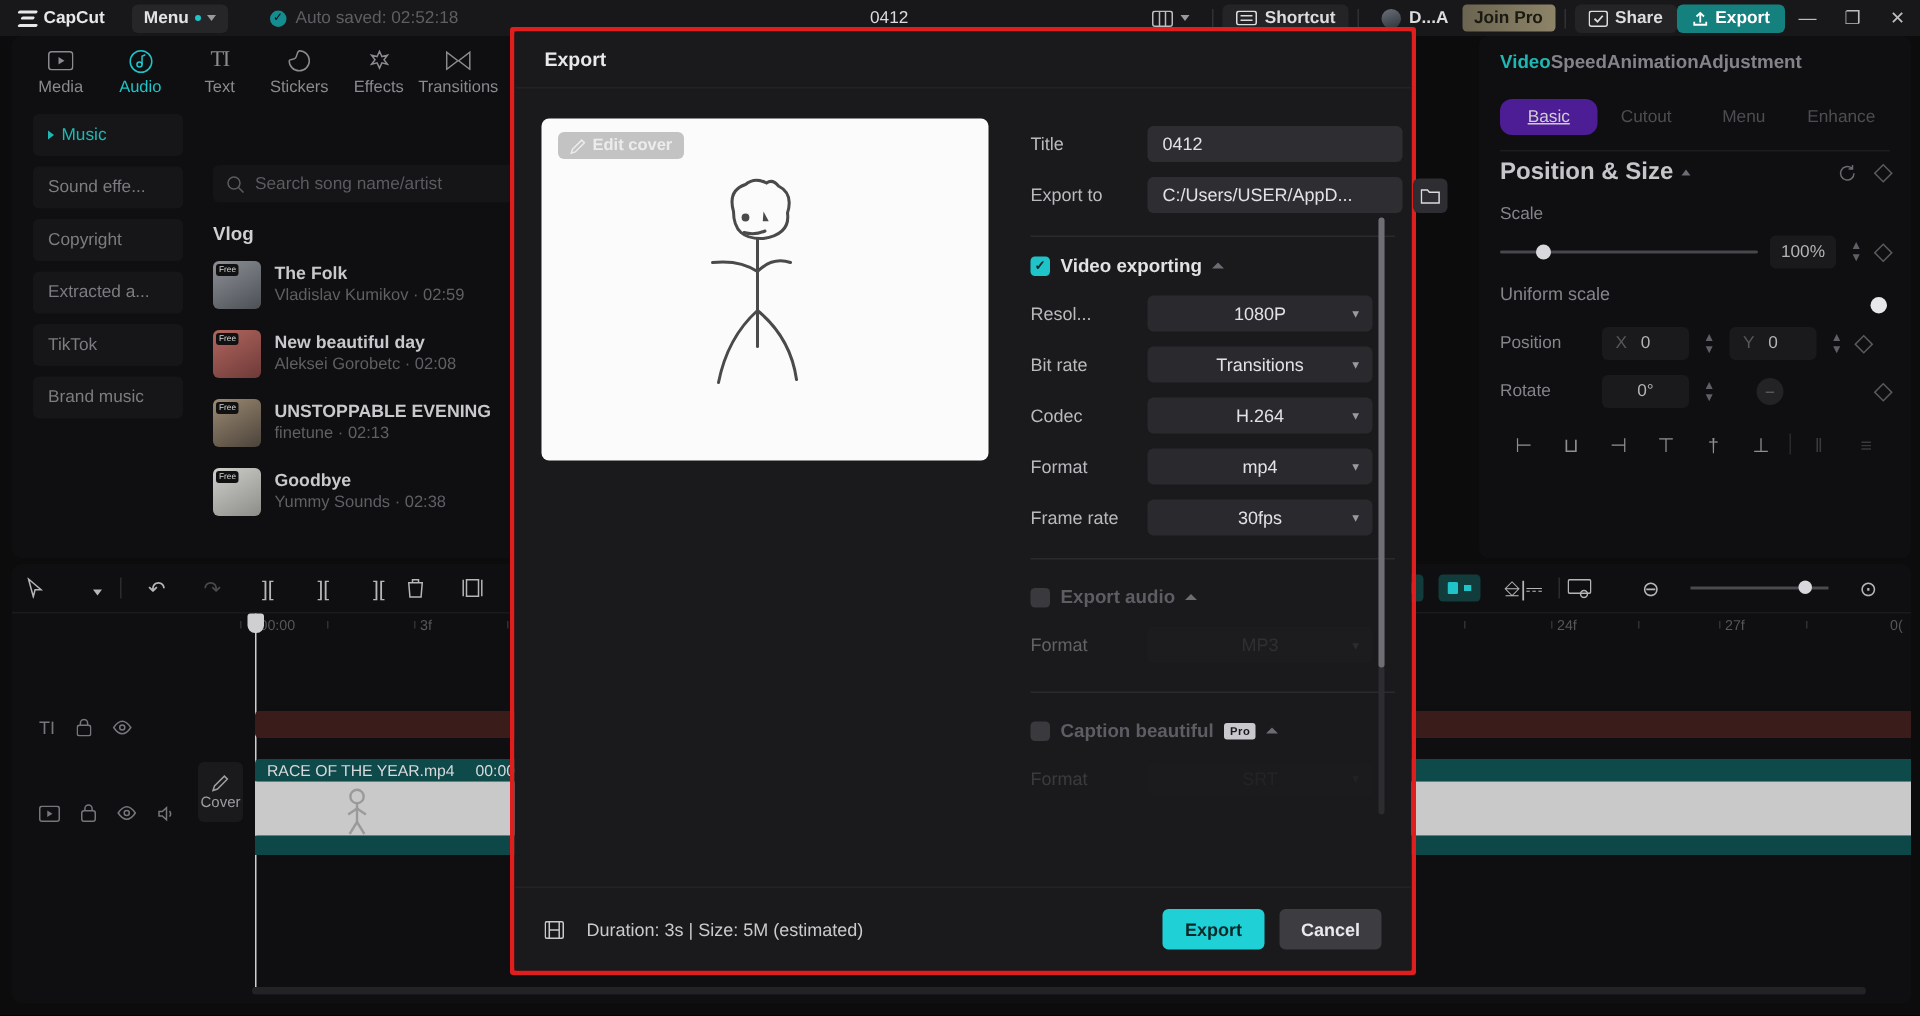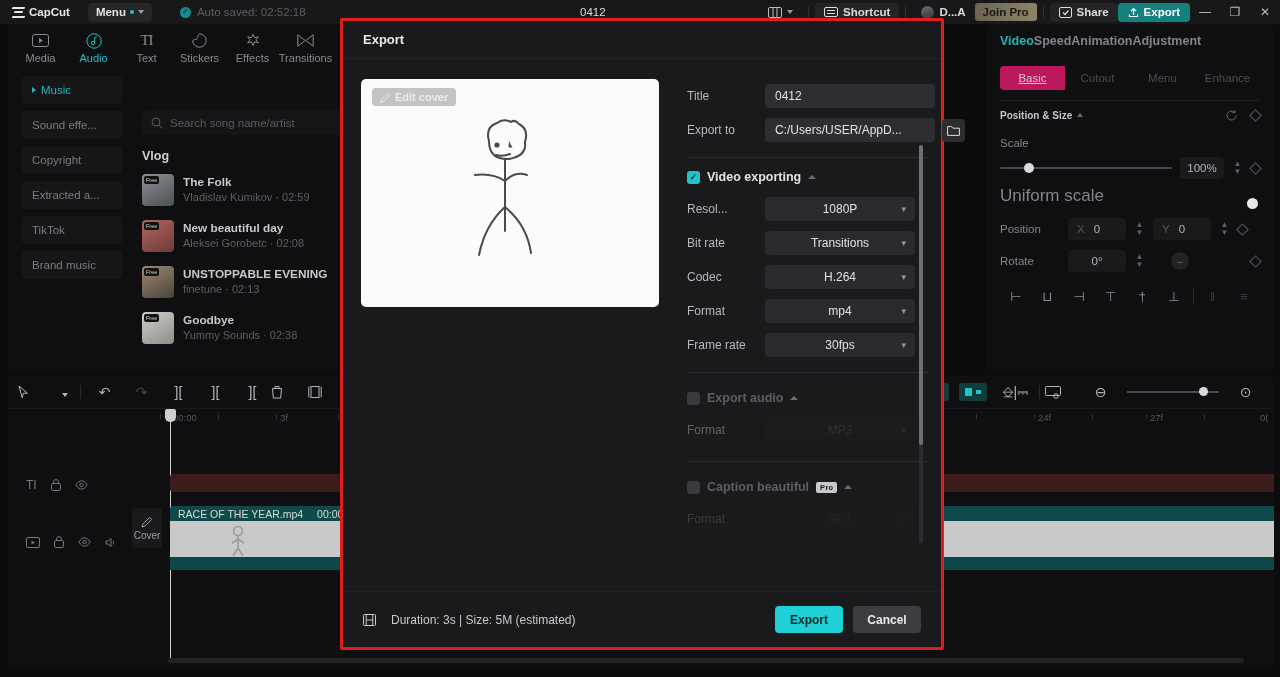--- a/index.html
+++ b/index.html
@@ -160,25 +160,25 @@
   .rtabs .rt { color: #83838a; font-weight: bold; }
   .rtabs .rt.active { color: #1fb7b3; }
   .subtabs {
     display: flex; height: 24px; margin-top: 8px; background: #0f0f11;
     border-radius: 4px; overflow: hidden;
   }
   .subtab {
     flex: 1; display:flex; align-items:center; justify-content:center;
     font-size: 11.5px; color: #4d4d52;
   }
-  .subtab.active { background: #be185d; color: #cfcfd2; border-radius: 0; text-decoration: underline; }
+  .subtab.active { background: #4c1d95; color: #cfcfd2; border-radius: 8px; text-decoration: underline; }
   .divider-h { height: 1px; background: #1c1c1f; margin: 10px 0 0 0; }
   .sec-head {
     display: flex; align-items: center; height: 28px;
-    color: #c6c6ca; font-size: 10px; font-weight: bold; gap: 5px;
+    color: #c6c6ca; font-size: 16px; font-weight: bold; gap: 5px;
   }
   .sec-head .sp { margin-left:auto; display:flex; align-items:center; gap:13px; color:#5a5a5f; }
   .row { display: flex; align-items: center; height: 28px; gap: 8px; color: #84848a; font-size: 11.5px; }
   .row .lbl { width: 60px; flex: none; }
   .slider-track { flex: 1; height: 2px; background: #47474c; border-radius: 2px; position: relative; }
   .slider-knob {
     position: absolute; top: -4px; left: 14%; width: 10px; height: 10px;
     border-radius: 50%; background: #d9d9dd;
   }
   .numbox {
@@ -572,21 +572,21 @@
     <div class="row" style="height:22px;">
       <div class="slider-track">
         <div class="slider-knob"></div>
       </div>
       <div class="numbox" style="width:44px;">100%</div>
       <div class="stepper">▲<br>▼</div>
       <span class="diamond"></span>
     </div>
 
     <div class="row" style="height:34px;">
-      <span style="font-size:17px;">Uniform scale</span>
+      <span style="font-size:12px;">Uniform scale</span>
       <span style="margin-left:auto;"><span class="toggle"></span></span>
     </div>
 
     <div class="row" style="height:32px;">
       <span class="lbl">Position</span>
       <div class="numbox" style="width:58px;">
         <span class="axis">X</span>
         <span>0</span>
       </div>
       <div class="stepper">▲<br>▼</div>

